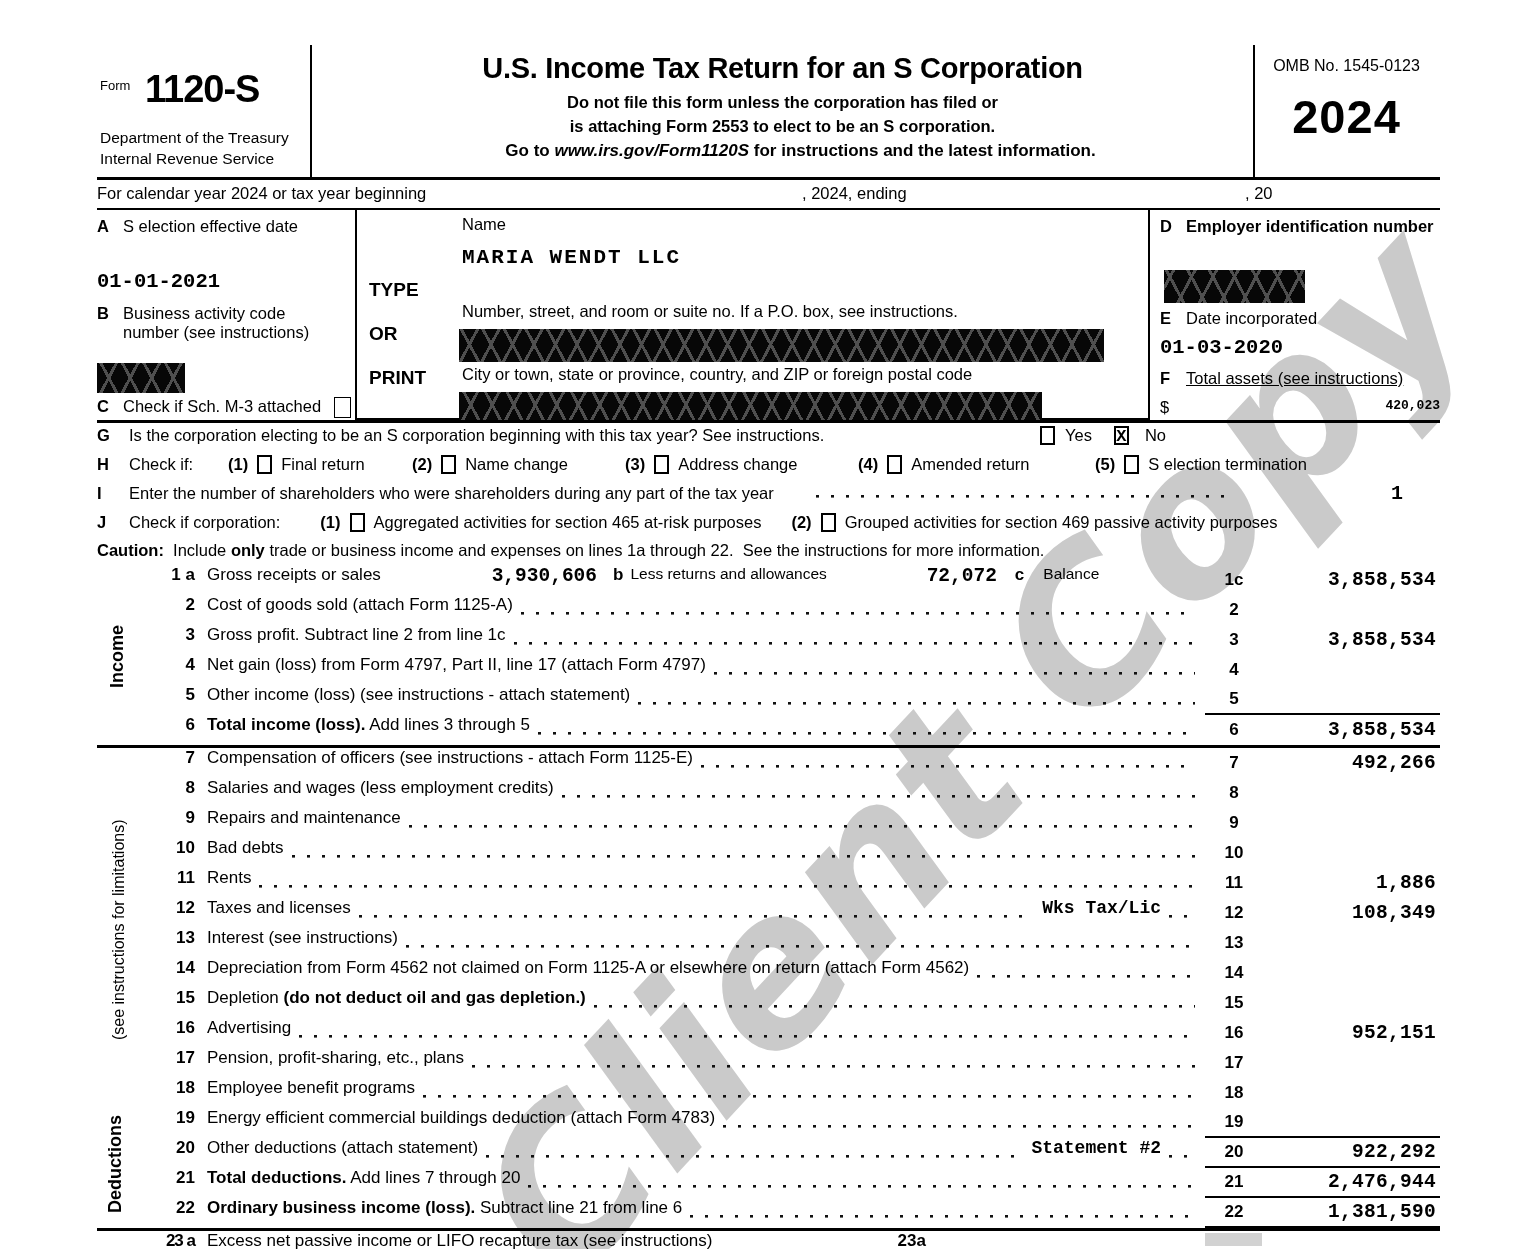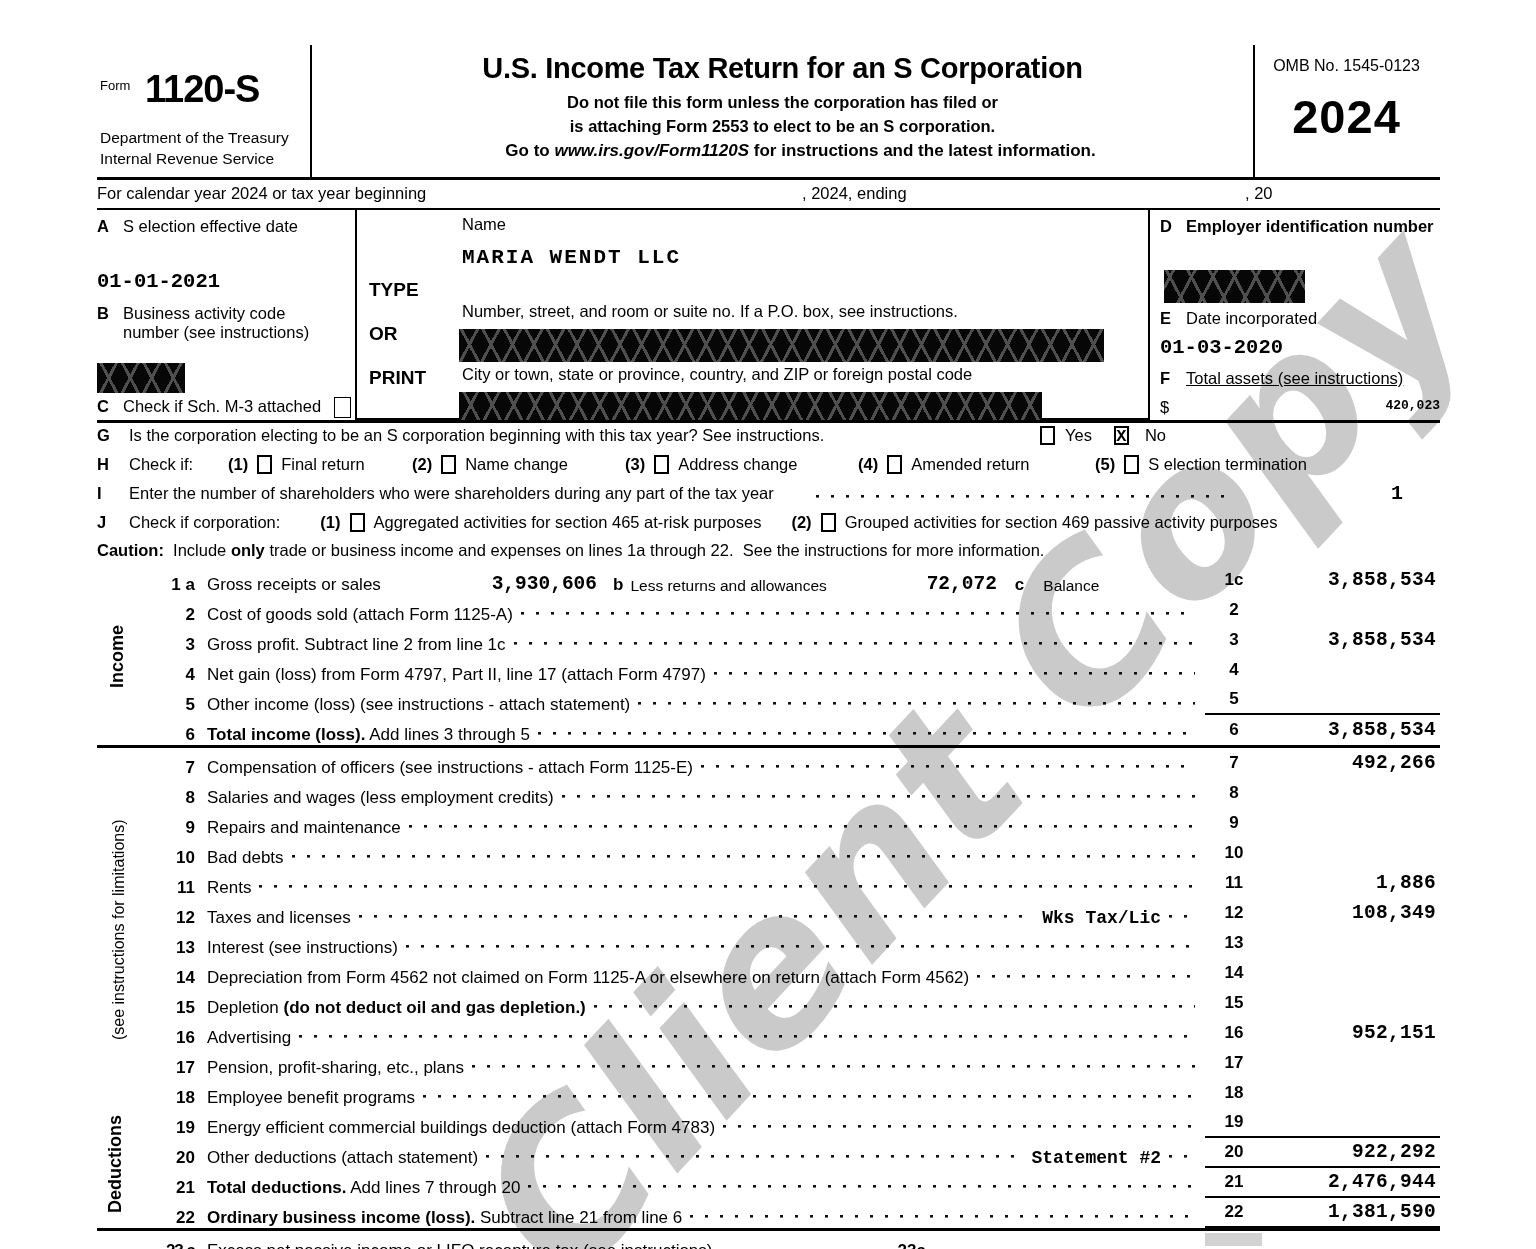--- a/index.html
+++ b/index.html
@@ -60,21 +60,21 @@
   .gboxes{position:absolute;left:943px;top:0;height:29px;display:flex;align-items:center;gap:10px;}
   .hitem{position:absolute;top:0;height:29px;display:flex;align-items:center;gap:9px;}
   .jitem{display:flex;align-items:center;gap:9px;}
   .ileader{flex:1;height:29px;margin-left:42px;background-image:repeating-linear-gradient(90deg,#111 0 2.6px,transparent 2.6px 15px);
      background-size:100% 2.6px;background-repeat:no-repeat;background-position:0 16px;}
   .ival{width:205px;text-align:right;padding-right:37px;box-sizing:border-box;font-size:20px;}
   .caution{height:27px;display:flex;align-items:center;white-space:pre-wrap;}
 
   
   .tbl{left:97px;top:565px;width:1343px;}
-  .frow{display:flex;align-items:flex-end;height:30px;white-space:nowrap;position:relative;}
+  .frow{display:flex;align-items:flex-start;height:30px;white-space:nowrap;position:relative;}
   .frow.heavy{border-bottom:3px solid #000;}
   .sb{width:50px;flex:none;}
   .lnum{width:48px;flex:none;text-align:right;font-weight:bold;}
   .lbl{margin-left:12px;}
   .leader{flex:1;height:30px;margin:0 10px 0 8px;
      background-image:repeating-linear-gradient(90deg,#111 0 2.6px,transparent 2.6px 15px);
      background-size:100% 2.6px;background-repeat:no-repeat;background-position:0 17px;}
   .leader.l2{flex:none;width:30px;margin:0 6px 0 8px;}
   .note{font-size:18px;}
   .rcol{flex:none;width:235px;height:30px;display:flex;align-items:center;box-sizing:border-box;}

